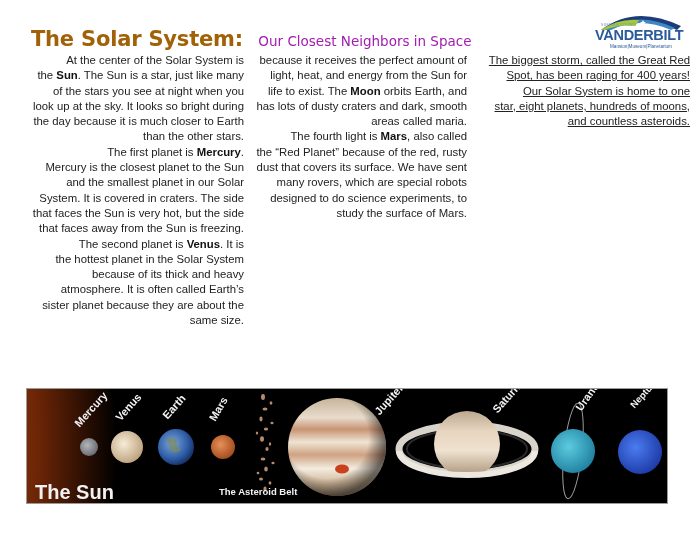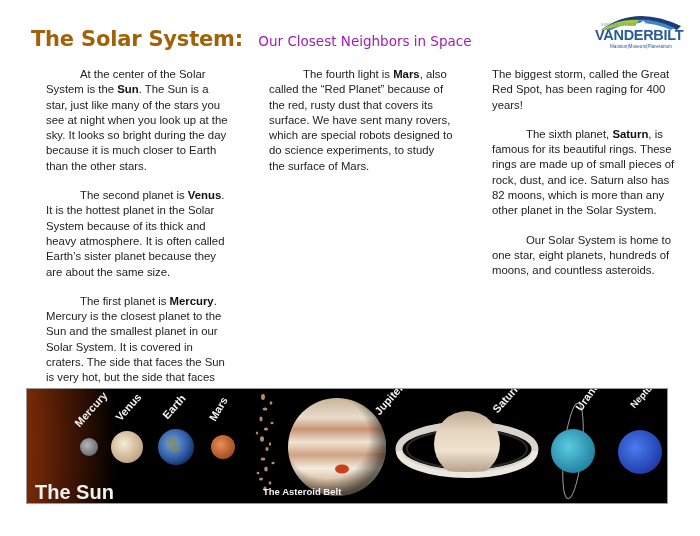--- a/index.html
+++ b/index.html
@@ -5,26 +5,26 @@
   html, body { margin:0; padding:0; background:#ffffff; }
   body { width:700px; height:536px; position:relative; overflow:hidden; font-family:"Liberation Sans", sans-serif; color:#1e1e1e; }
   .title-row { position:absolute; left:31px; top:27px; white-space:nowrap; }
   .title-main { font-family:"DejaVu Sans", sans-serif; font-weight:bold; font-size:21px; letter-spacing:-0.2px; color:#a16207; }
   .title-sub { font-family:"DejaVu Sans", sans-serif; font-size:13.5px; color:#a21caf; margin-left:11px; }
   .logo { position:absolute; left:595px; top:10px; width:92px; height:44px; }
   .logo-word { position:absolute; left:0; top:17px; width:92px; text-align:left; font-family:"Liberation Sans", sans-serif; font-weight:bold; font-size:14.5px; color:#2a5a9a; letter-spacing:-0.3px; }
   .logo-tag { position:absolute; left:0; top:34px; width:92px; text-align:center; font-size:4.6px; color:#2a5a9a; }
   .logo-county { position:absolute; left:6px; top:13px; font-size:3.5px; color:#6a8bb5; letter-spacing:0.3px; }
   .col { position:absolute; top:53px; width:212px; font-family:"Liberation Sans", sans-serif; font-size:11.35px; line-height:15.3px; color:#222; }
-  .col p { margin:14px; text-indent:34px; }
+  .col p { margin:0; text-indent:34px;text-align:right; }
   .col p.cont { text-indent:0; }
   .col b { font-weight:bold; color:#111; }
   #col1 { left:32px; }
   #col2 { left:255px; }
-  #col3 { left:478px; }
+  #col3 { left:478px;text-decoration:underline; }
   .panel { position:absolute; left:26px; top:388px; width:642px; height:116px; background:#000; overflow:hidden; border:1px solid #9a9a9a; box-sizing:border-box; }
   .panel svg { position:absolute; left:0; top:0; }
   .lbl { position:absolute; font-family:"Liberation Sans", sans-serif; font-weight:bold; color:#f2f2f2; white-space:nowrap; transform-origin:left bottom; }
 </style>
 </head>
 <body>
 
 <div class="title-row">
   <span class="title-main">The Solar System:</span>
   <span class="title-sub">Our Closest Neighbors in Space</span>
@@ -38,31 +38,31 @@
     <path d="M48,10 l1,2 2,0 -1.6,1.3 0.6,2 -2,-1.2 -2,1.2 0.6,-2 -1.6,-1.3 2,0 z" fill="#ffffff"></path>
     <circle cx="70" cy="8" r="1" fill="#ffffff"></circle>
   </svg>
   <span class="logo-county">SUFFOLK COUNTY</span>
   <span class="logo-word">VANDERBILT</span>
   <span class="logo-tag">Mansion|Museum|Planetarium</span>
 </div>
 
 <div class="col" id="col1">
   <p><span>At the center of the Solar System is the </span><b>Sun</b><span>. The Sun is a star, just like many of the stars you see at night when you look up at the sky. It looks so bright during the day because it is much closer to Earth than the other stars.</span></p>
+  <p><span>The first planet is </span><b>Mercury</b><span>. Mercury is the closest planet to the Sun and the smallest planet in our Solar System. It is covered in craters. The side that faces the Sun is very hot, but the side that faces away from the Sun is freezing.</span></p>
   <p><span>The second planet is </span><b>Venus</b><span>. It is the hottest planet in the Solar System because of its thick and heavy atmosphere. It is often called Earth’s sister planet because they are about the same size.</span></p>
-  <p><span>The first planet is </span><b>Mercury</b><span>. Mercury is the closest planet to the Sun and the smallest planet in our Solar System. It is covered in craters. The side that faces the Sun is very hot, but the side that faces away from the Sun is freezing.</span></p>
 </div>
 
 <div class="col" id="col2">
+  <p class="cont"><span>because it receives the perfect amount of light, heat, and energy from the Sun for life to exist. The </span><b>Moon</b><span> orbits Earth, and has lots of dusty craters and dark, smooth areas called maria.</span></p>
   <p><span>The fourth light is </span><b>Mars</b><span>, also called the “Red Planet” because of the red, rusty dust that covers its surface. We have sent many rovers, which are special robots designed to do science experiments, to study the surface of Mars.</span></p>
 </div>
 
 <div class="col" id="col3">
   <p class="cont"><span>The biggest storm, called the Great Red Spot, has been raging for 400 years!</span></p>
-  <p><span>The sixth planet, </span><b>Saturn</b><span>, is famous for its beautiful rings. These rings are made up of small pieces of rock, dust, and ice. Saturn also has 82 moons, which is more than any other planet in the Solar System.</span></p>
   <p><span>Our Solar System is home to one star, eight planets, hundreds of moons, and countless asteroids.</span></p>
 </div>
 
 <div class="panel">
   <svg width="642" height="116" viewBox="0 0 642 116">
     <defs>
       <radialGradient id="gSun" cx="-0.6" cy="0.5" r="1.6">
         <stop offset="0.55" stop-color="#f29a2a"></stop>
         <stop offset="0.75" stop-color="#c85a0c"></stop>
         <stop offset="0.9" stop-color="#6a2406"></stop>
@@ -160,18 +160,18 @@
     <circle cx="546" cy="62" r="22" fill="url(#gUra)"></circle>
 
     <circle cx="613" cy="63" r="22" fill="url(#gNep)"></circle>
   </svg>
 
   <span class="lbl" style="left:8px; top:92px; font-size:20px;">The Sun</span>
   <span class="lbl" style="left:54px; top:28px; font-size:11px; transform:rotate(-48deg);">Mercury</span>
   <span class="lbl" style="left:95px; top:22px; font-size:11px; transform:rotate(-48deg);">Venus</span>
   <span class="lbl" style="left:142px; top:20px; font-size:11px; transform:rotate(-48deg);">Earth</span>
   <span class="lbl" style="left:190px; top:22px; font-size:11px; transform:rotate(-60deg);">Mars</span>
-  <span class="lbl" style="left:192px; top:97px; font-size:9.5px;margin-left:44px;">The Asteroid Belt</span>
+  <span class="lbl" style="left:192px; top:97px; font-size:9.5px;">The Asteroid Belt</span>
   <span class="lbl" style="left:354px; top:16px; font-size:11px; transform:rotate(-48deg);">Jupiter</span>
   <span class="lbl" style="left:472px; top:14px; font-size:11px; transform:rotate(-48deg);">Saturn</span>
   <span class="lbl" style="left:556px; top:12px; font-size:11px; transform:rotate(-55deg);">Uranus</span>
   <span class="lbl" style="left:609px; top:10px; font-size:9.5px; transform:rotate(-48deg);">Neptune</span>
 </div>
 
 </body></html>

